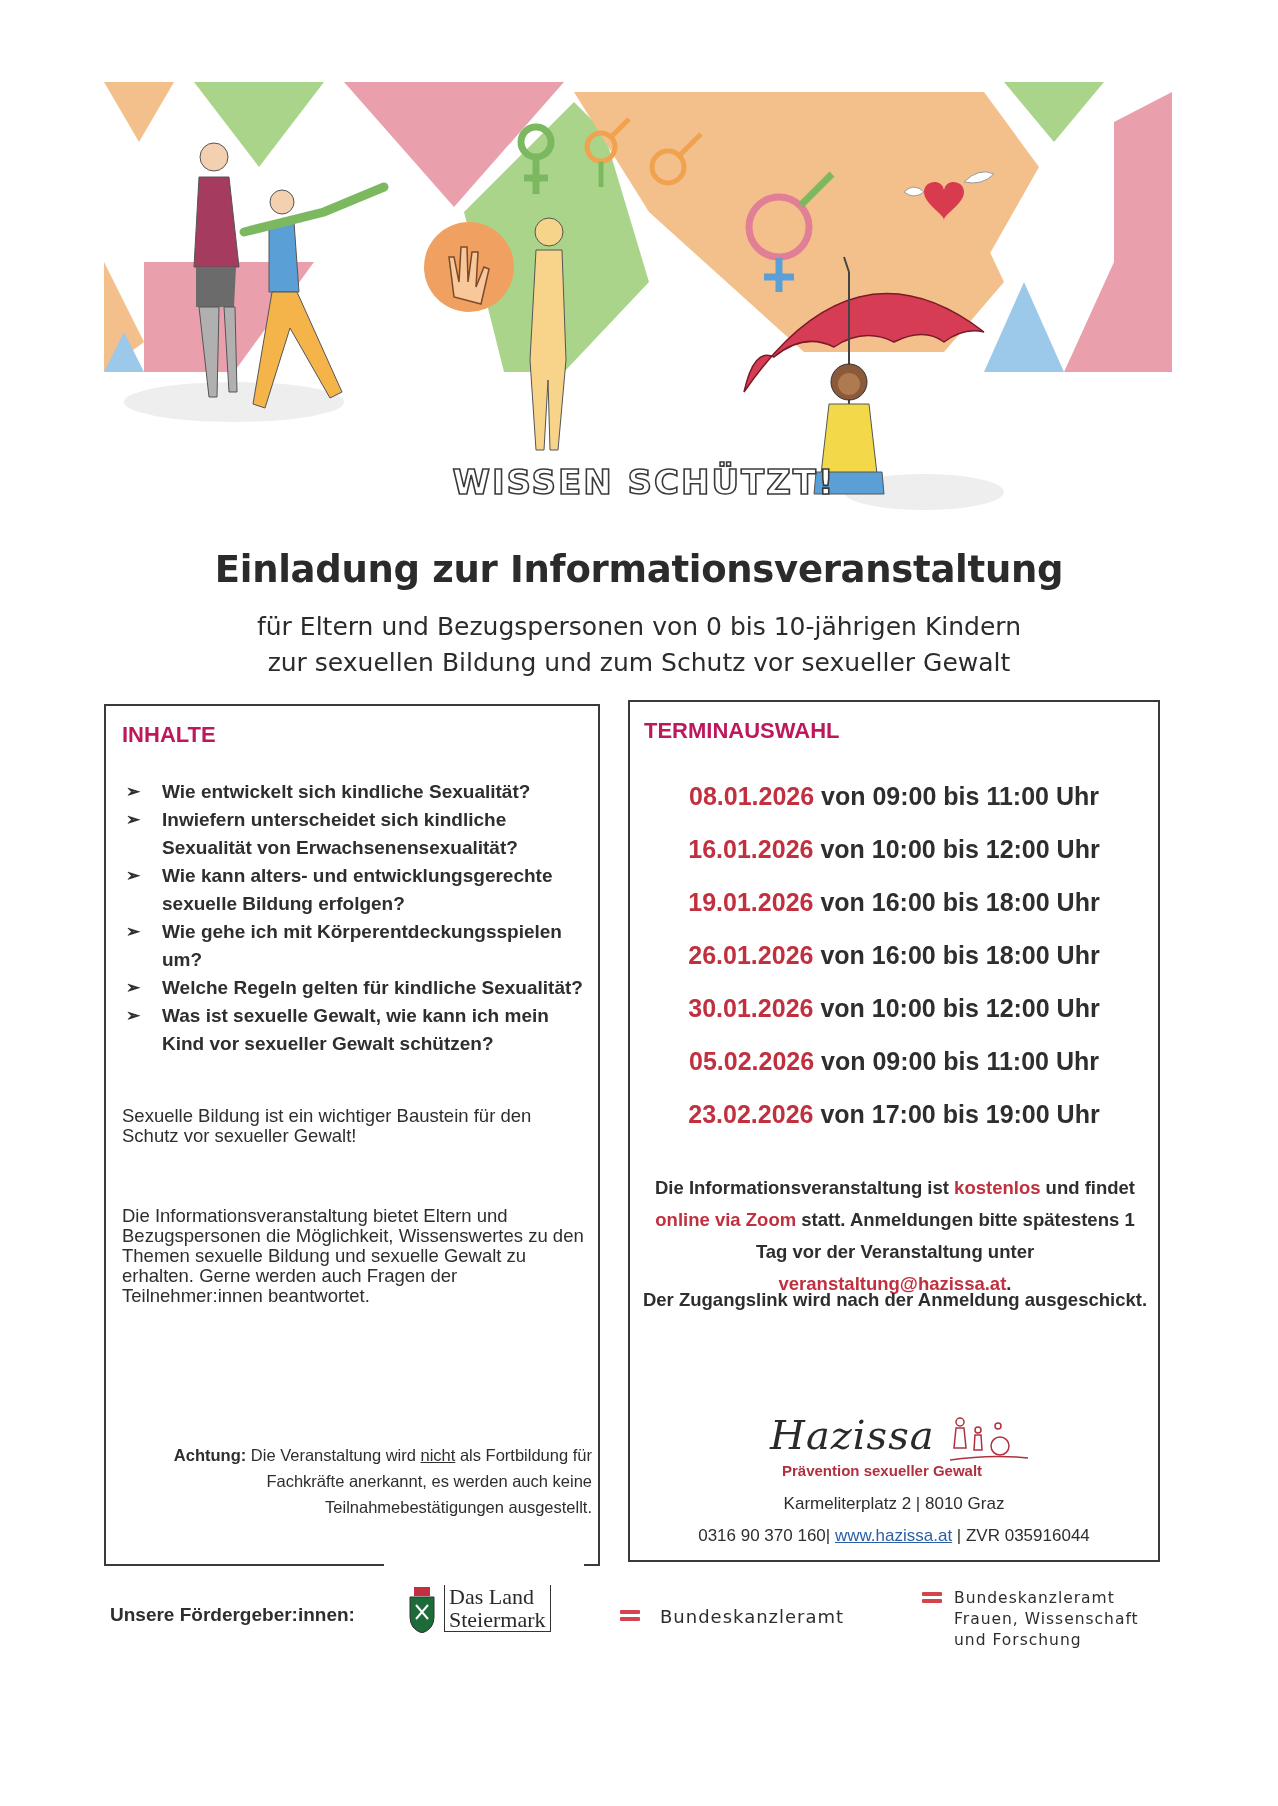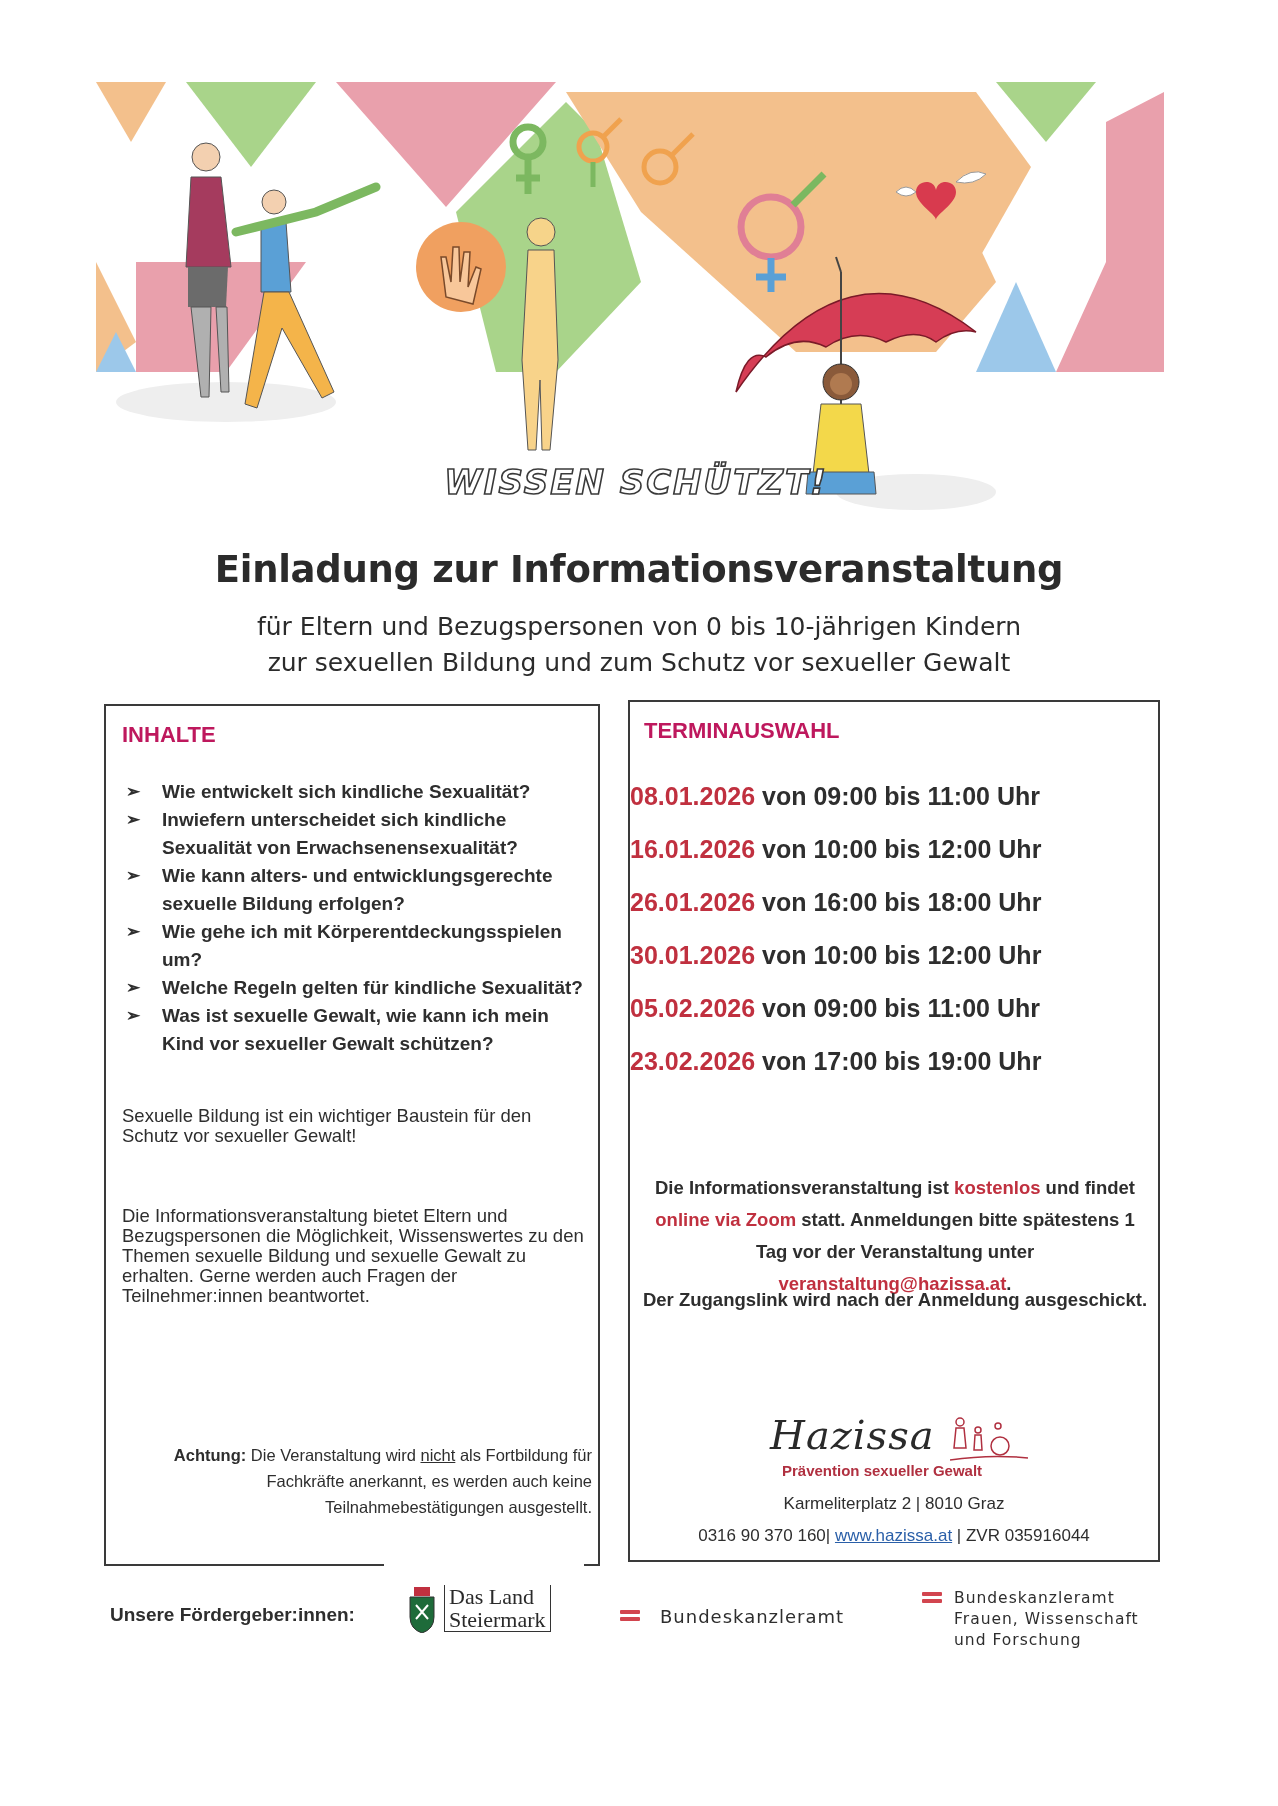--- a/index.html
+++ b/index.html
@@ -1,20 +1,20 @@
 <!DOCTYPE html>
 <html><head>
 <meta charset="utf-8">
 <style>
   * { box-sizing: border-box; margin: 0; padding: 0; }
   html, body { width: 1278px; height: 1806px; background: #ffffff; }
   body { position: relative; overflow: hidden; font-family: "Liberation Sans", sans-serif; color: #2e2e2e; }
 
   
-  .hero { position: absolute; left: 96px; top: 82px; width: 1068px; height: 460px; font-style: italic; }
+  .hero { position: absolute; left: 104px; top: 82px; width: 1068px; height: 460px; }
   .hero svg { position: absolute; left: 0; top: 0; width: 1068px; height: 460px; }
   .slogan {
     position: absolute; left: 330px; top: 380px; width: 420px; text-align: center;
     font-family: "DejaVu Sans", sans-serif; font-weight: bold; font-size: 34px; letter-spacing: 2px;
     color: #ffffff; -webkit-text-stroke: 1.6px #3a3a3a;
   }
 
   
   .title {
     position: absolute; left: 0; top: 548px; width: 1278px; text-align: center;
@@ -46,21 +46,21 @@
   .para { position: absolute; left: 16px; width: 470px; font-size: 18.5px; line-height: 20px; color: #2e2e2e; }
   .para.p1 { top: 400px; }
   .para.p2 { top: 500px; }
 
   .note { position: absolute; left: 10px; top: 736px; width: 476px; text-align: right; font-size: 16.5px; line-height: 26px; color: #2e2e2e; }
   .note b { font-weight: bold; }
   .note u { text-decoration: underline; }
 
   
   .dates { position: absolute; left: 0; top: 68px; width: 100%; }
-  .date-row { display: block; font-weight: bold; font-size: 25px; line-height: 53px; color: #2e2e2e; padding-left: 0; }
+  .date-row { display: block; text-align: center; font-weight: bold; font-size: 25px; line-height: 53px; color: #2e2e2e; padding-left: 0; }
   .date-row .d { color: #c0303f; }
 
   .info { position: absolute; left: 10px; top: 470px; width: 510px; text-align: center; font-weight: bold; font-size: 18.5px; line-height: 32px; color: #2e2e2e; }
   .info .red { color: #c0303f; }
   .info2 { position: absolute; left: 10px; top: 582px; width: 510px; text-align: center; font-weight: bold; font-size: 18.5px; line-height: 32px; color: #2e2e2e; }
 
   .logo { position: absolute; left: 140px; top: 710px; width: 260px; height: 70px; }
   .logo .brand { position: absolute; left: 0; top: 0; font-family: "DejaVu Serif", serif; font-size: 40px; color: #2a2a2a; font-style: italic; letter-spacing: 1px; }
   .logo .tag { position: absolute; left: 12px; top: 50px; font-weight: bold; font-size: 15px; color: #b03040; }
   .addr { position: absolute; left: 0; top: 792px; width: 100%; text-align: center; font-size: 17px; color: #2e2e2e; }
@@ -193,20 +193,21 @@
   <p class="note"><b>Achtung:</b><span> Die Veranstaltung wird </span><u>nicht</u><span> als Fortbildung für Fachkräfte anerkannt, es werden auch keine Teilnahmebestätigungen ausgestellt.</span></p>
   <div class="bottom-a"></div>
   <div class="bottom-b"></div>
 </div>
 
 <div class="box box-right">
   <div class="box-head">TERMINAUSWAHL</div>
   <div class="dates">
     <div class="date-row"><span class="d">08.01.2026</span><span> von 09:00 bis 11:00 Uhr</span></div>
     <div class="date-row"><span class="d">16.01.2026</span><span> von 10:00 bis 12:00 Uhr</span></div>
+    <div class="date-row"><span class="d">19.01.2026</span><span> von 16:00 bis 18:00 Uhr</span></div>
     <div class="date-row"><span class="d">26.01.2026</span><span> von 16:00 bis 18:00 Uhr</span></div>
     <div class="date-row"><span class="d">30.01.2026</span><span> von 10:00 bis 12:00 Uhr</span></div>
     <div class="date-row"><span class="d">05.02.2026</span><span> von 09:00 bis 11:00 Uhr</span></div>
     <div class="date-row"><span class="d">23.02.2026</span><span> von 17:00 bis 19:00 Uhr</span></div>
   </div>
 
   <p class="info"><span>Die Informationsveranstaltung ist </span><span class="red">kostenlos</span><span> und findet </span><span class="red">online via Zoom</span><span> statt. Anmeldungen bitte spätestens 1 Tag vor der Veranstaltung unter </span><span class="red">veranstaltung@hazissa.at</span><span>.</span></p>
   <p class="info2">Der Zugangslink wird nach der Anmeldung ausgeschickt.</p>
 
   <div class="logo">

